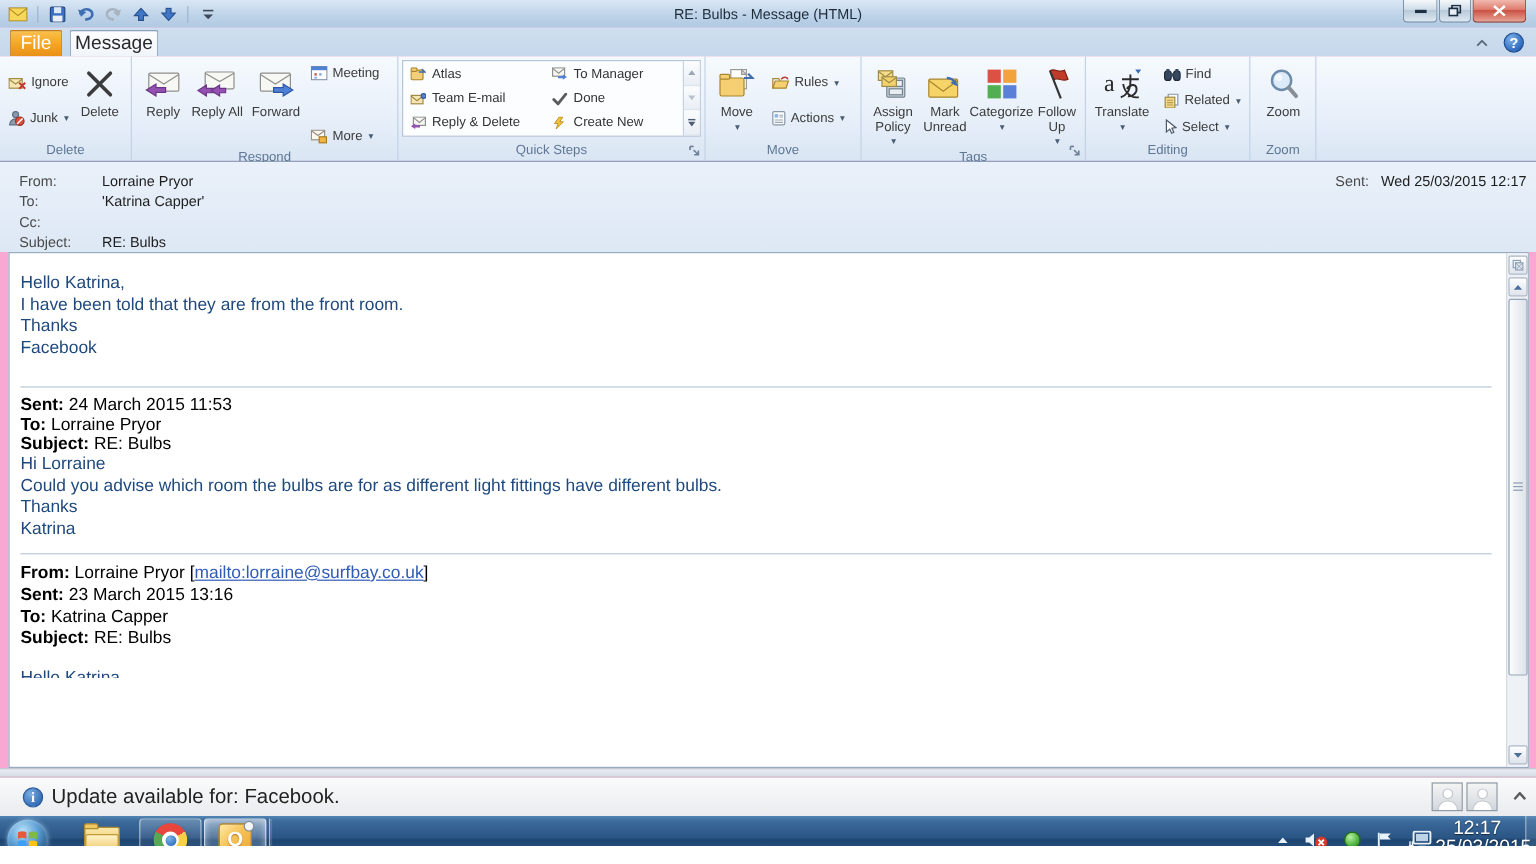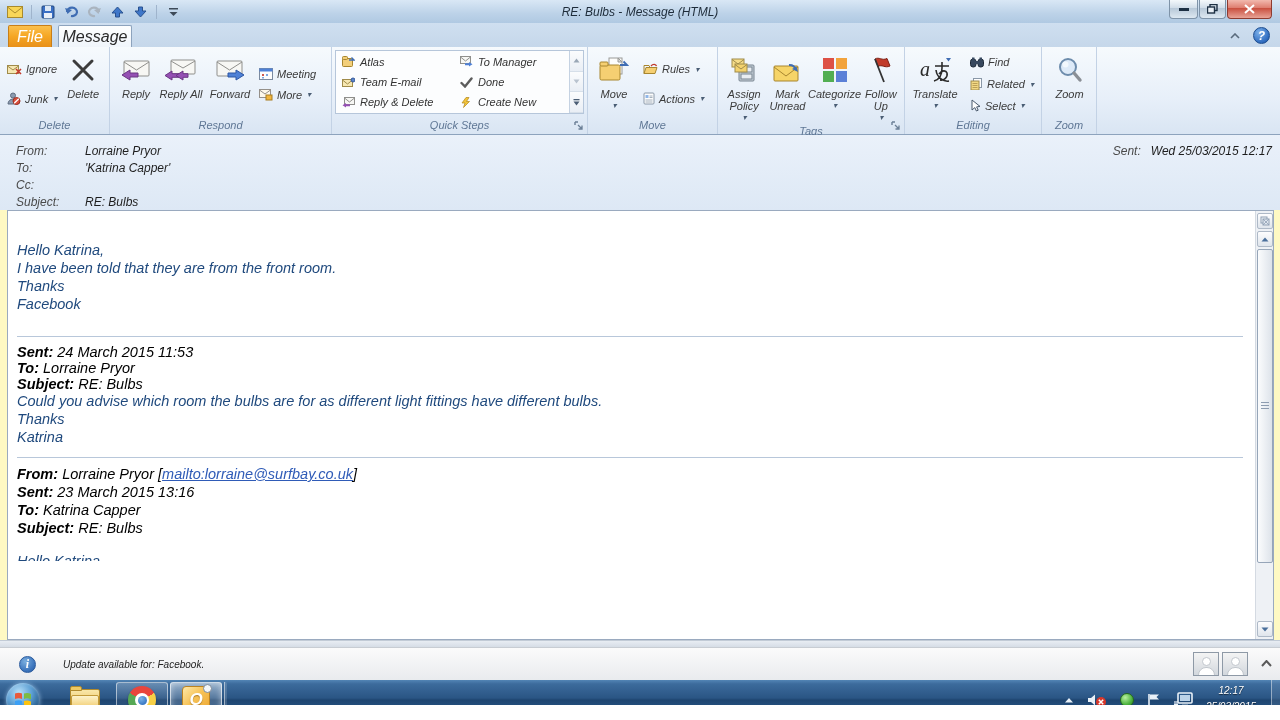--- a/index.html
+++ b/index.html
@@ -1,18 +1,18 @@
 <!DOCTYPE html>
 <html><head>
 <meta charset="utf-8">
 <style>
   * { margin:0; padding:0; box-sizing:border-box; }
   html,body { width:1280px; height:720px; overflow:hidden; }
   body { font-family:"Liberation Sans", sans-serif; }
-  .screen { position:relative; width:1280px; height:705px; background:#fef9c3; overflow:hidden;font-style:italic; }
+  .screen { position:relative; width:1280px; height:705px; background:#f9a8d4; overflow:hidden; }
 
   
   .titlebar { position:absolute; left:0; top:0; width:1280px; height:23px;
     background:linear-gradient(#d9e7f5, #bcd2e8 60%, #b0c9e2); display:flex; align-items:center; }
   .qat { display:flex; align-items:center; gap:5px; padding-left:6px; height:100%; }
   .qat-sep { width:1px; height:14px; background:#9fb4cc; margin:0 2px; }
   .qat-btn { width:18px; height:18px; display:flex; align-items:center; justify-content:center; }
   .win-title { position:absolute; left:0; right:0; text-align:center; font-size:12px; color:#1e2c3a; pointer-events:none; }
   .win-controls { position:absolute; right:8px; top:0; display:flex; }
   .wc { height:19px; display:flex; align-items:center; justify-content:center;
@@ -68,21 +68,21 @@
   .hrow { position:absolute; left:16px; display:flex; }
   .hlabel { width:69px; color:#4a4a4a; }
   .hvalue { color:#1e1e1e; }
   .sentline { position:absolute; right:8px; top:9px; display:flex; gap:10px; color:#4a4a4a; }
   .sentline .hvalue { color:#1e1e1e; }
 
   
   .body-wrap { position:absolute; left:7px; top:210px; width:1267px; height:430px;
     background:#fff; border:1px solid #9aaabf; }
   .msg-body { position:absolute; left:0; top:0; right:18px; bottom:0; overflow:hidden;
-    padding:30px 0 0 9px; font-size:14.5px; line-height:18px; color:#1f497d; }
+    padding:16px 0 0 9px; font-size:14.5px; line-height:18px; color:#1f497d; }
   .msg-body p { margin:0; }
   .qhead { color:#000; }
   .qhead b { color:#000; }
   .quote { border-top:1px solid #b8c7da; padding-top:7px; margin-right:12px; }
   .q1 { margin-top:23px; }
   .q1 .qhead { line-height:16px; }
   .q2 { margin-top:11px; }
   .q2 .qhead { line-height:18px; }
   .mlink { color:#2f5bb7; text-decoration:underline; }
   .sp18 { margin-top:18px; } .sp17 { margin-top:17px; }
@@ -99,21 +99,21 @@
   .grip div { height:1px; background:#8d9cb0; margin-bottom:2px; }
 
   
   .splitter { position:absolute; left:0; top:640px; width:1280px; height:7px; background:linear-gradient(#e8edf3,#d6dde6); border-top:1px solid #c2cbd6; }
   .update-bar { position:absolute; left:0; top:647px; width:1280px; height:33px;
     background:linear-gradient(#fbfbfb,#e9ebee); border-top:1px solid #c8cdd3; display:flex; align-items:center; }
   .info-icon { width:17px; height:17px; border-radius:50%; margin-left:19px;
     background:radial-gradient(circle at 35% 30%, #7aaede, #3b74bd 65%, #2a5a9d); border:1px solid #2a5globe;
     border:1px solid #2a5a9d; color:#fff; font-family:"Liberation Serif", serif; font-weight:bold; font-size:12px;
     display:flex; align-items:center; justify-content:center; }
-  .update-text { margin-left:27px; font-size:10px; color:#222; }
+  .update-text { margin-left:7px; font-size:17px; color:#222; }
   .people { position:absolute; right:32px; top:4px; display:flex; gap:3px; }
   .avatar { width:26px; height:24px; border:1px solid #8e99a6; background:linear-gradient(#f4f4f4,#d2d7dd);
     position:relative; overflow:hidden; }
   .avatar .head { position:absolute; left:8px; top:4px; width:9px; height:9px; border-radius:50%; background:#fff; border:1px solid #c2c7cd; }
   .avatar .torso { position:absolute; left:4px; top:14px; width:17px; height:12px; border-radius:8px 8px 0 0; background:#fff; border:1px solid #c2c7cd; }
   .pp-chevron { position:absolute; right:8px; top:12px; }
 
   
   .taskbar { position:absolute; left:0; top:680px; width:1280px; height:40px;
     background:linear-gradient(#5285b5, #3c6b9c 10%, #2a5584 45%, #1e4570 50%, #2c5c8f 90%, #244d7a); }
@@ -144,21 +144,21 @@
 
   .outlook-icon { position:relative; width:28px; height:28px; border-radius:4px;
     background:linear-gradient(135deg, #ffe9a8, #f6c257 45%, #eda52f); border:1px solid #bb8323;
     display:flex; align-items:center; justify-content:center; color:#fff; font-weight:bold; font-size:17px;
     text-shadow:0 1px 1px rgba(140,90,10,.8); }
   .outlook-icon .env { position:absolute; right:-2px; bottom:-1px; width:13px; height:9px; background:linear-gradient(#fefefe,#e7e2d2); border:1px solid #a99c6e; }
   .outlook-icon .env:before { content:""; position:absolute; left:0; top:0; border-left:5.5px solid transparent; border-right:5.5px solid transparent; border-top:4px solid #cbbf93; }
   .outlook-icon .clk { position:absolute; right:-3px; top:-3px; width:9px; height:9px; border-radius:50%; background:#f3f6f9; border:1px solid #7d8émet; border:1px solid #7d8a99; }
 
   .tray { position:absolute; right:86px; top:0; height:40px; display:flex; align-items:center; gap:13px; }
-  .clock { position:absolute; right:14px; top:3px; width:70px; text-align:center; color:#fff; font-size:10px; line-height:16px;
+  .clock { position:absolute; right:14px; top:3px; width:70px; text-align:center; color:#fff; font-size:16px; line-height:16px;
     text-shadow:0 1px 1px rgba(0,0,0,.6); }
   .show-desktop { position:absolute; right:0; top:0; width:9px; height:40px; border-left:1px solid rgba(255,255,255,.45); background:rgba(255,255,255,.08); }
   .tray-green { width:14px; height:14px; border-radius:50%; background:radial-gradient(circle at 35% 30%, #b8f0a0, #4db33e 60%, #2d7d22); border:1px solid #266b1d; }
 
   svg { display:block; }
 </style>
 </head>
 <body>
 
 <div class="screen">
@@ -310,21 +310,21 @@
           <div class="bl" style="width:52px;">
             <span class="bicon">
               <svg width="32" height="24">
                   <rect x="3" y="3" width="25" height="15" rx="1" fill="#f7f7f4" stroke="#8f8f8c"></rect>
                   <path d="M3 4 L15.5 12 L28 4" fill="none" stroke="#8f8f8c"></path>
                   <path d="M22 22 L30 17 L22 12 L22 15 L14 15 L14 19 L22 19 Z" fill="#4f81d6" stroke="#2d57a5"></path>
                 </svg>
             </span>
             <span>Forward</span>
           </div>
-          <div class="col" style="justify-content:center;">
+          <div class="col" style="justify-content:flex-start;gap:32px;">
             <div class="bs">
               <span>
                 <svg width="14" height="13">
                     <rect x="0.5" y="1.5" width="13" height="11" fill="#fdfdfd" stroke="#7b8aa0"></rect>
                     <rect x="0.5" y="1.5" width="13" height="3" fill="#4f81d6"></rect>
                     <rect x="3" y="7" width="2" height="2" fill="#d05a4e"></rect>
                     <rect x="7" y="7" width="2" height="2" fill="#7ba6e0"></rect>
                     <rect x="3" y="10" width="2" height="1.5" fill="#7ba6e0"></rect>
                   </svg>
               </span>
@@ -638,20 +638,21 @@
     <div class="msg-body">
       <p>Hello Katrina,</p>
       <p>I have been told that they are from the front room.</p>
       <p>Thanks</p>
       <p>Facebook</p>
 
       <div class="quote q1">
         <p class="qhead"><b>Sent:</b> <span>24 March 2015 11:53</span></p>
         <p class="qhead"><b>To:</b> <span>Lorraine Pryor</span></p>
         <p class="qhead"><b>Subject:</b> <span>RE: Bulbs</span></p>
+        <p class="sp17">Hi Lorraine</p>
         <p class="sp18">Could you advise which room the bulbs are for as different light fittings have different bulbs.</p>
         <p class="sp18">Thanks</p>
         <p>Katrina</p>
       </div>
 
       <div class="quote q2">
         <p class="qhead"><b>From:</b> <span>Lorraine Pryor</span> <span>[</span><a class="mlink" href="#">mailto:lorraine@surfbay.co.uk</a><span>]</span></p>
         <p class="qhead"><b>Sent:</b> <span>23 March 2015 13:16</span></p>
         <p class="qhead"><b>To:</b> <span>Katrina Capper</span></p>
         <p class="qhead"><b>Subject:</b> <span>RE: Bulbs</span></p>

